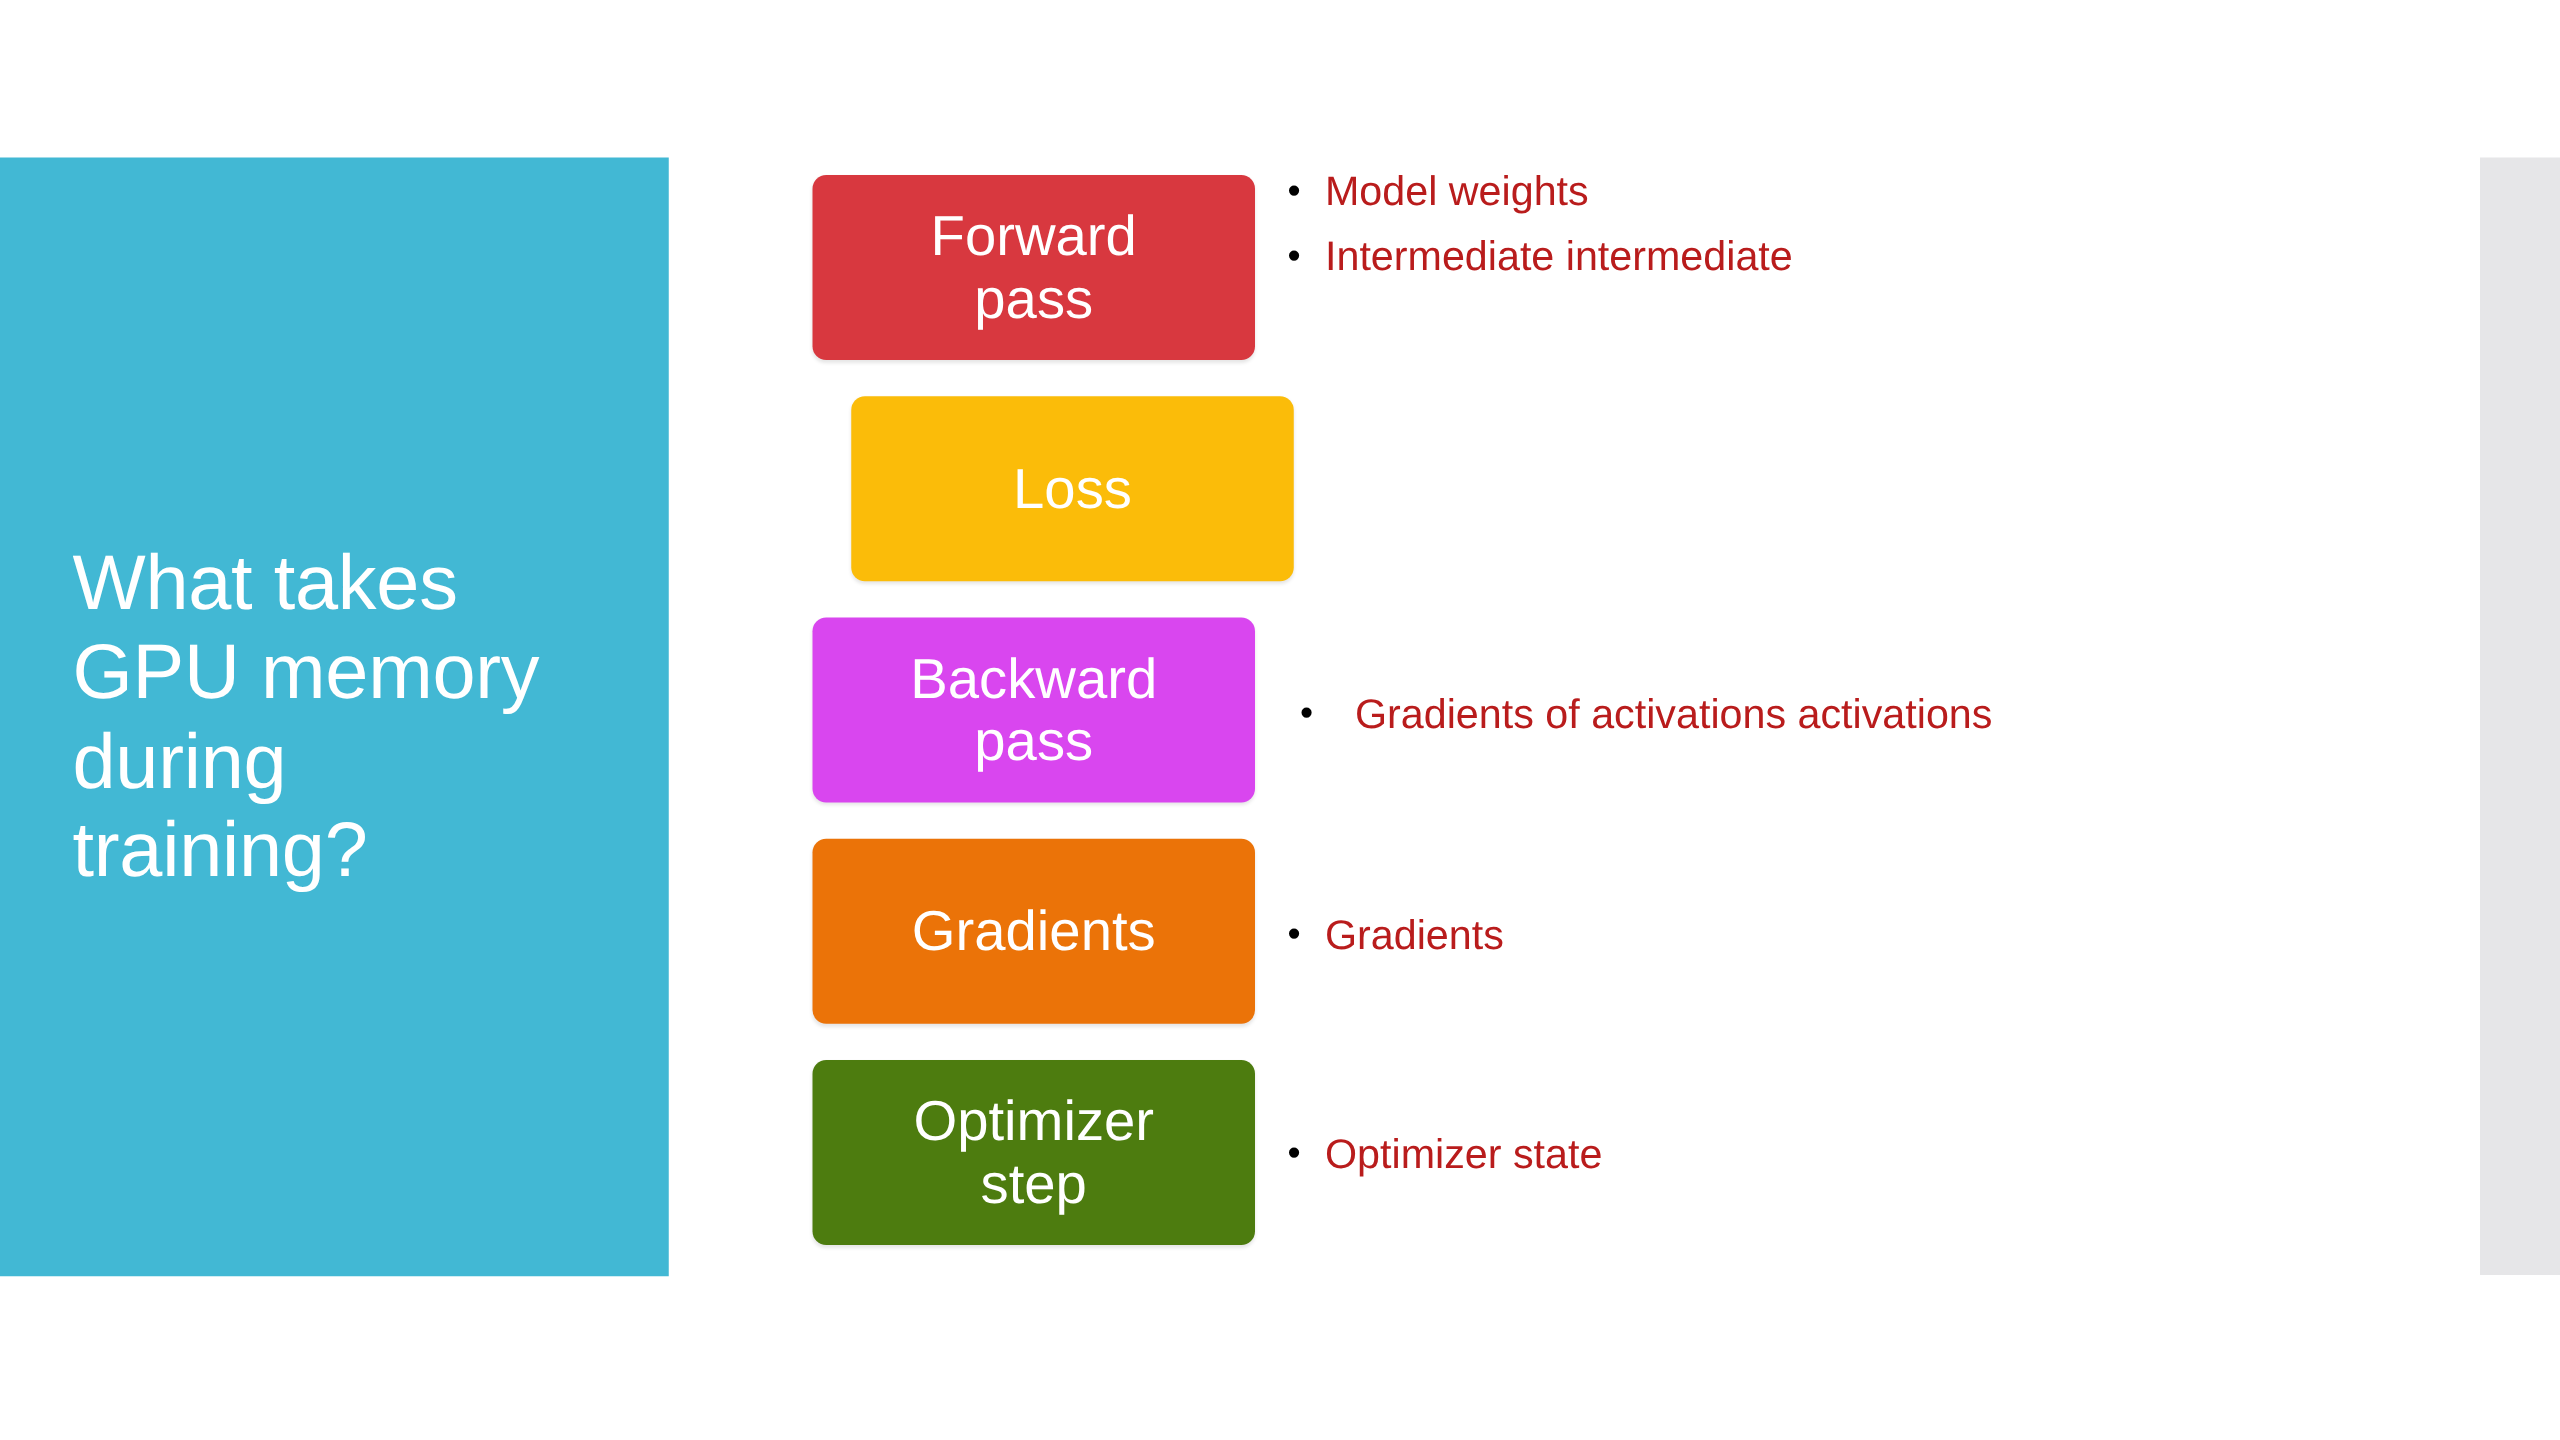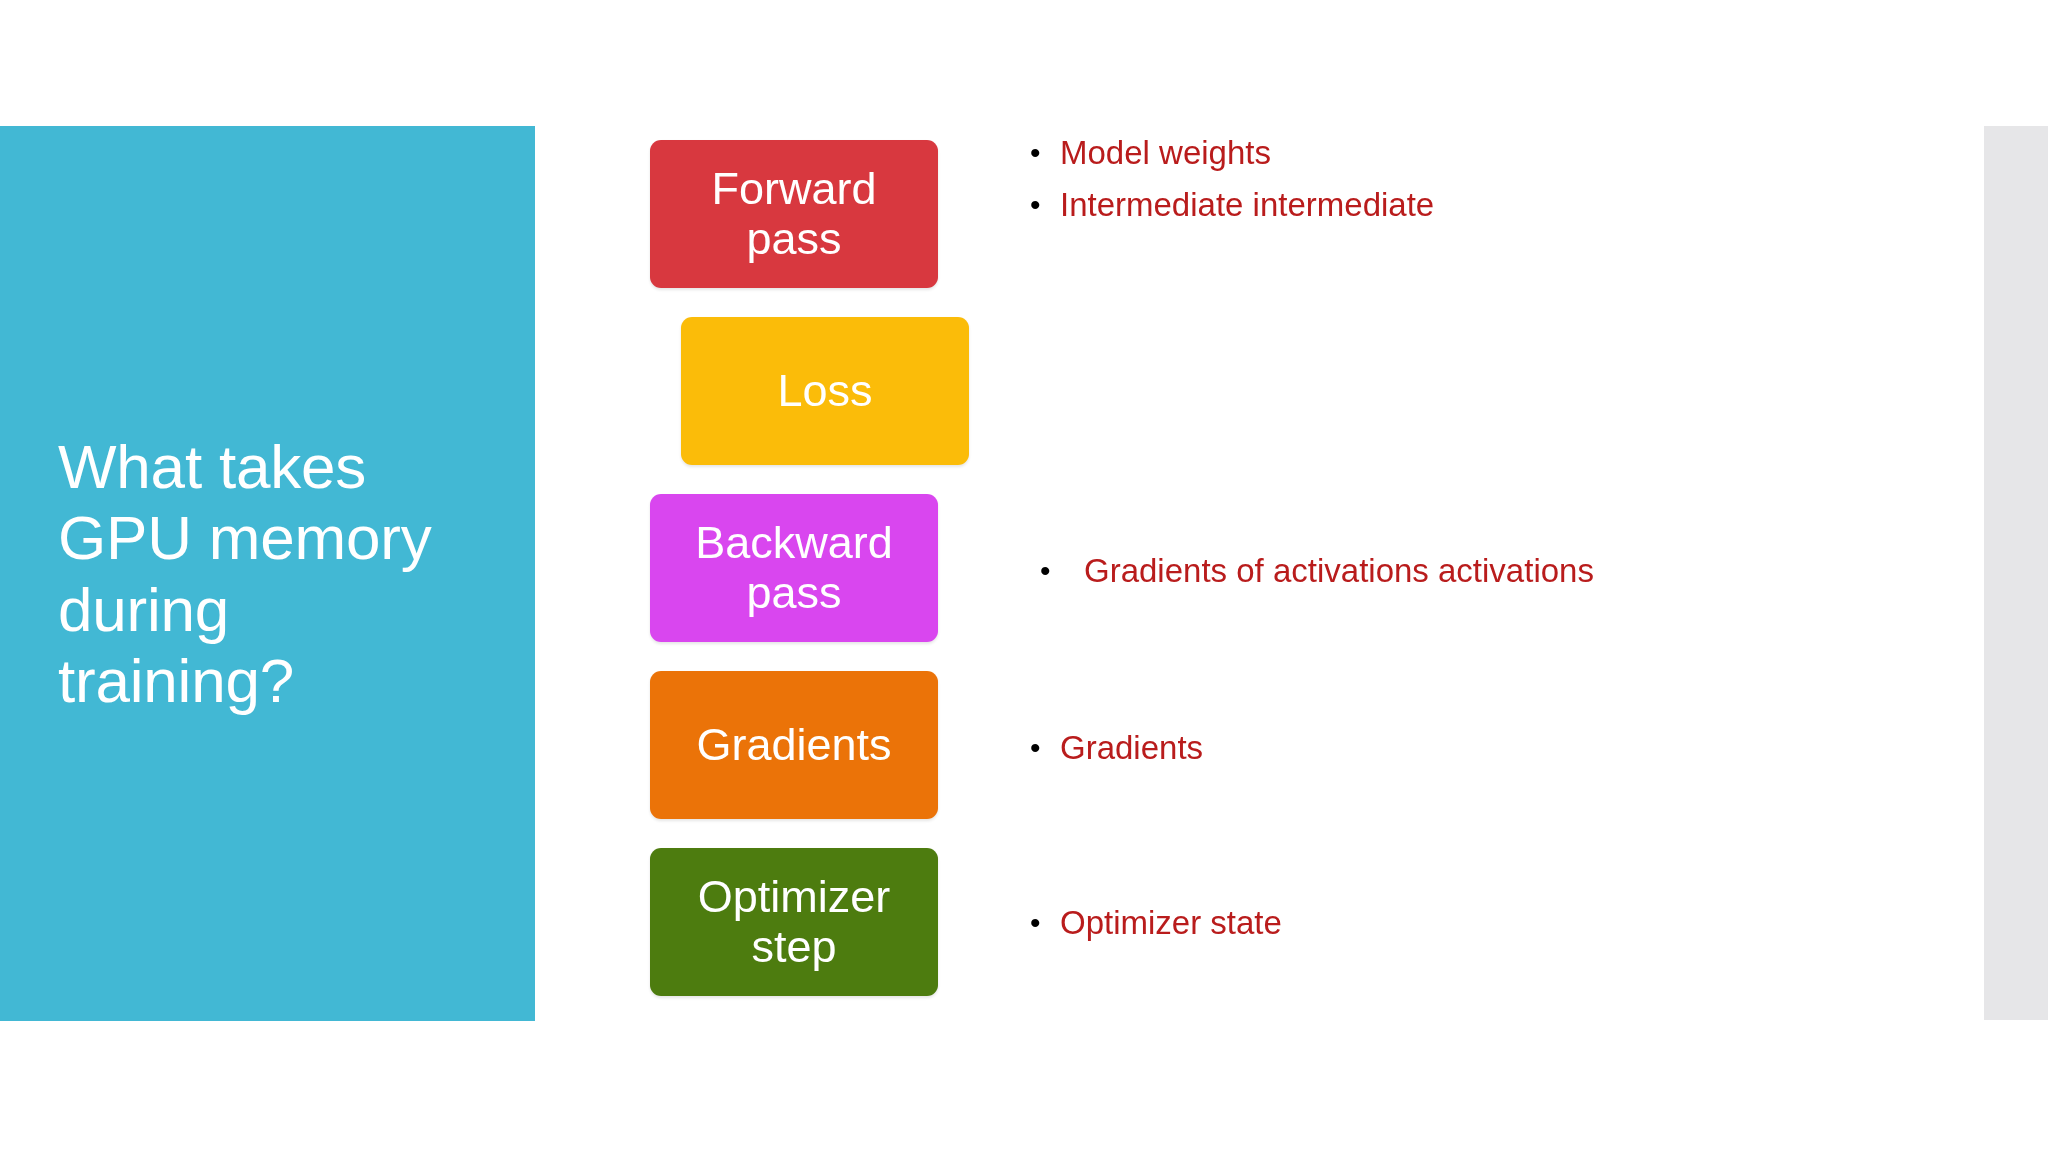--- a/index.html
+++ b/index.html
@@ -43,21 +43,21 @@
   }
 
   
   #process-column {
     position: absolute;
     left: 650px;
     top: 140px;
     width: 318px;
   }
   .process-box {
-    width: 288px;
+    width: 354px;
     height: 148px;
     border-radius: 11px;
     margin-bottom: 29px;
     display: flex;
     align-items: center;
     justify-content: center;
     text-align: center;
     box-shadow: 0 2px 3px rgba(0,0,0,0.10);
   }
   .process-label {

